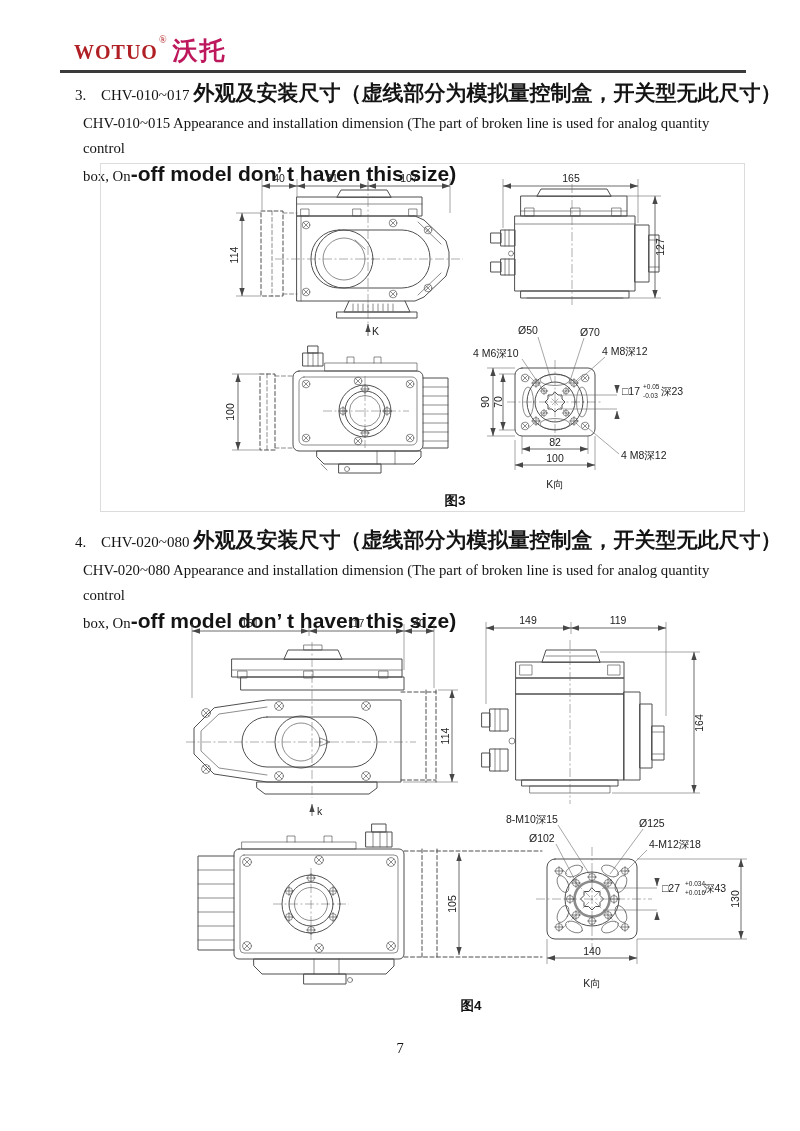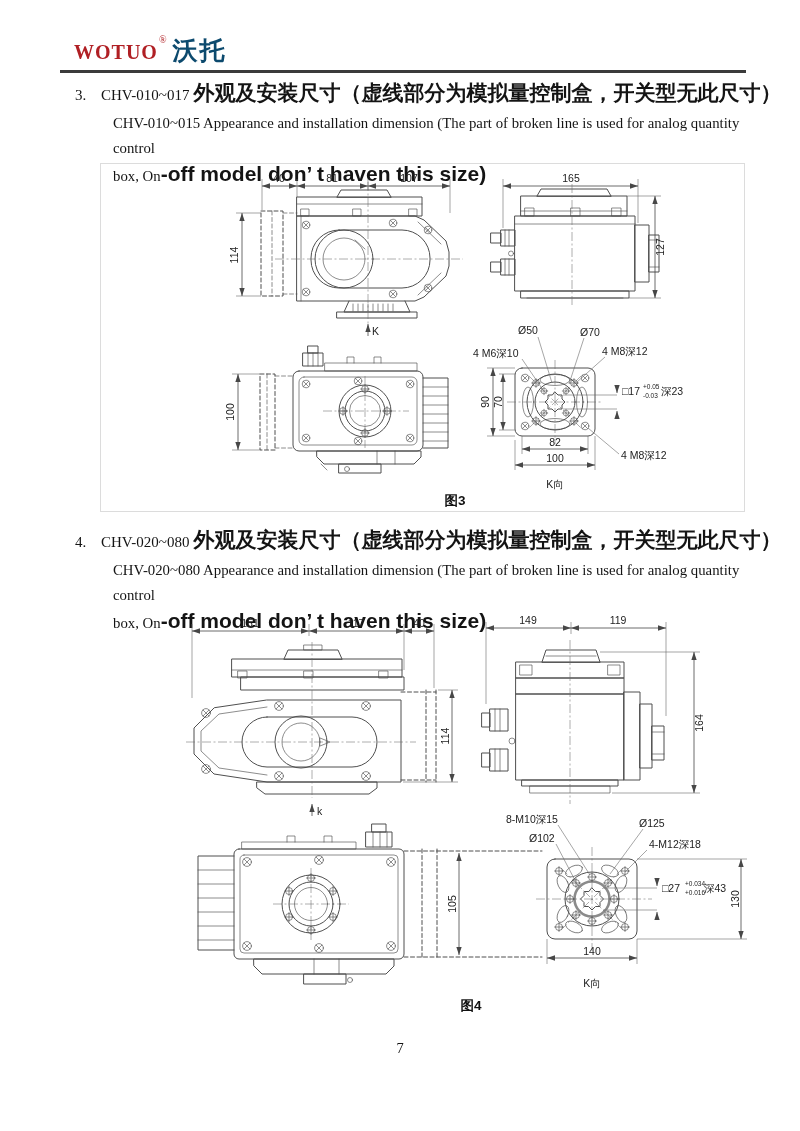--- a/index.html
+++ b/index.html
@@ -4,28 +4,28 @@
 <style>
   html,body{margin:0;padding:0;background:#e8e8e8;}
   .page{position:relative;width:800px;height:1131px;background:#ffffff;margin:0 auto;
         font-family:"Liberation Serif",serif;color:#141414;overflow:hidden;}
   
   .logo{position:absolute;left:74px;top:34px;white-space:nowrap;}
   .logo-latin{font-family:"Liberation Serif",serif;font-weight:700;font-size:20px;
               color:#b01f24;letter-spacing:1px;}
   .logo-reg{font-size:10px;color:#b01f24;vertical-align:16px;margin-left:1px;}
   .logo-cn{font-family:"Liberation Sans",sans-serif;font-weight:700;font-size:25px;
-           color:#0c4a6e;margin-left:6px;letter-spacing:2px;}
+           color:#be185d;margin-left:6px;letter-spacing:2px;}
   .header-rule{position:absolute;left:60px;top:70px;width:686px;height:2.5px;background:#3b3b3b;}
   
   .sec-head{position:absolute;left:75px;font-size:15px;white-space:nowrap;}
   .sec-num{display:inline-block;width:26px;font-family:"Liberation Serif",serif;}
   .sec-model{font-family:"Liberation Serif",serif;}
   .sec-cn{font-family:"Liberation Sans",sans-serif;font-weight:600;font-size:21px;margin-left:4px;}
-  .en-para{position:absolute;left:113px;width:630px;font-size:14.8px;line-height:25px;}
+  .en-para{position:absolute;left:83px;width:630px;font-size:14.8px;line-height:25px;}
   .en-b{font-family:"Liberation Sans",sans-serif;font-size:21px;font-weight:700;}
   
   .fig{position:absolute;padding-left:24px;}
   .fig3{left:100px;top:163px;width:645px;height:349px;border:1px solid #dcdcdc;box-sizing:border-box;}
   .fig4{left:130px;top:612px;width:660px;height:412px;}
   .pageno{position:absolute;left:0;right:0;top:1040px;text-align:center;font-size:14.5px;}
   
   .ln{fill:none;stroke:#4f4f4f;stroke-width:1;stroke-linecap:round;stroke-linejoin:round;}
   .thin{stroke-width:.65;}
   .dsh{stroke-dasharray:4 2.5;}

